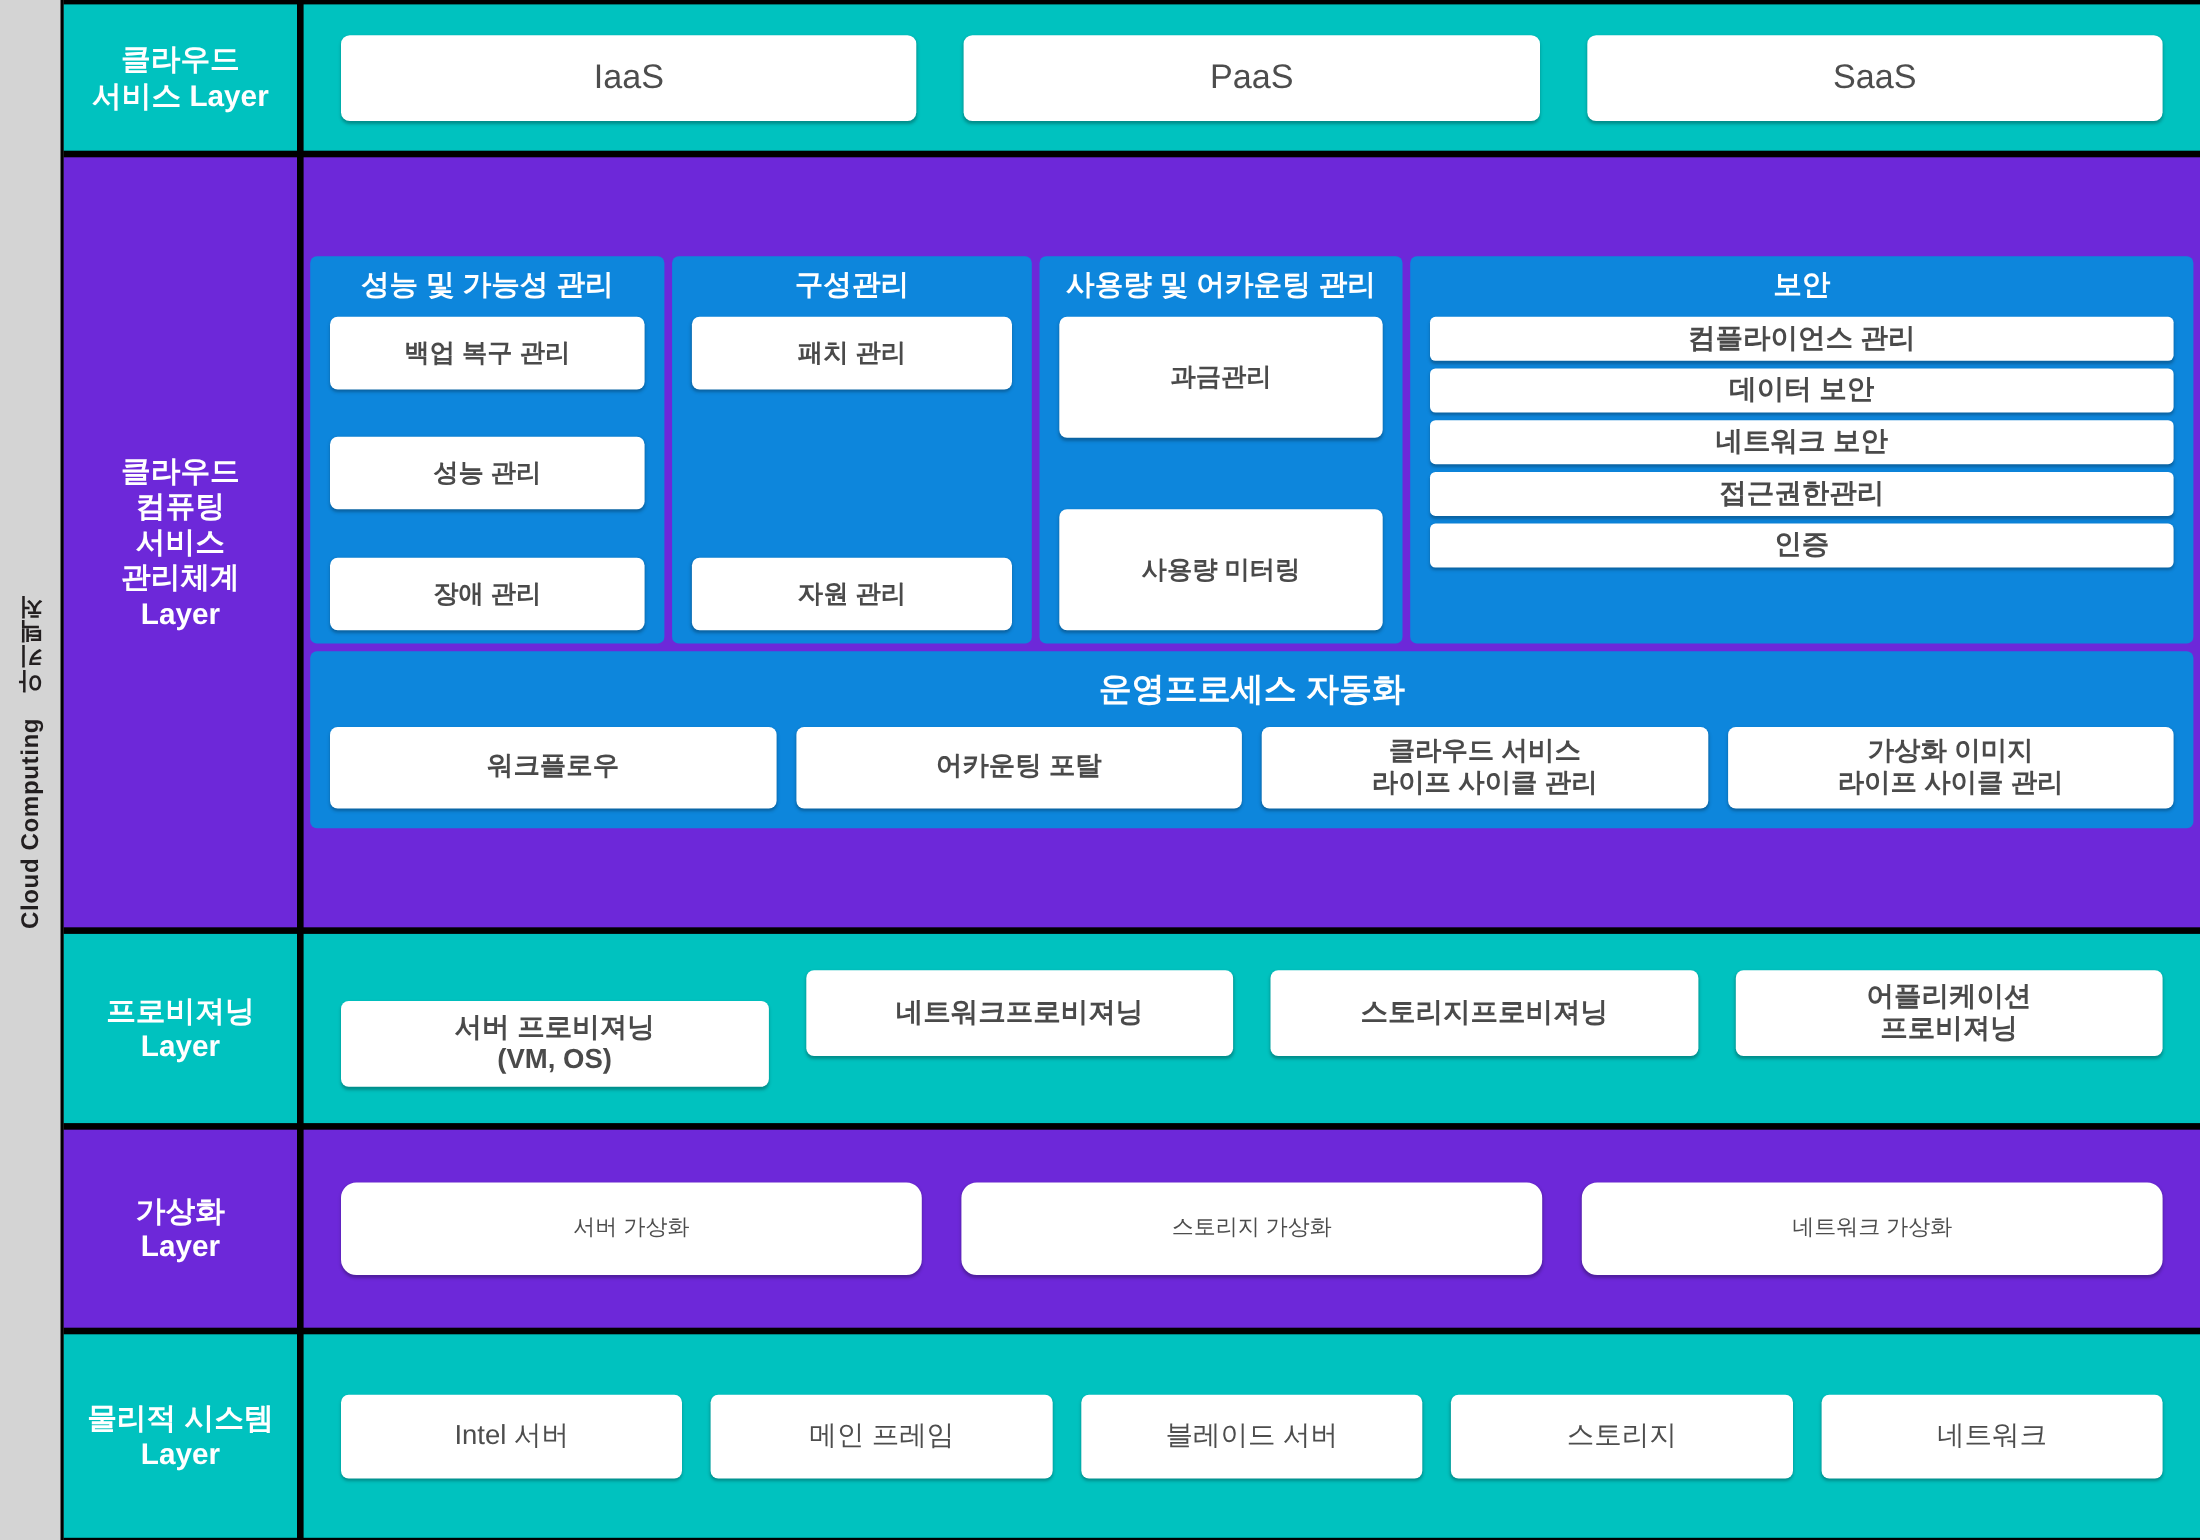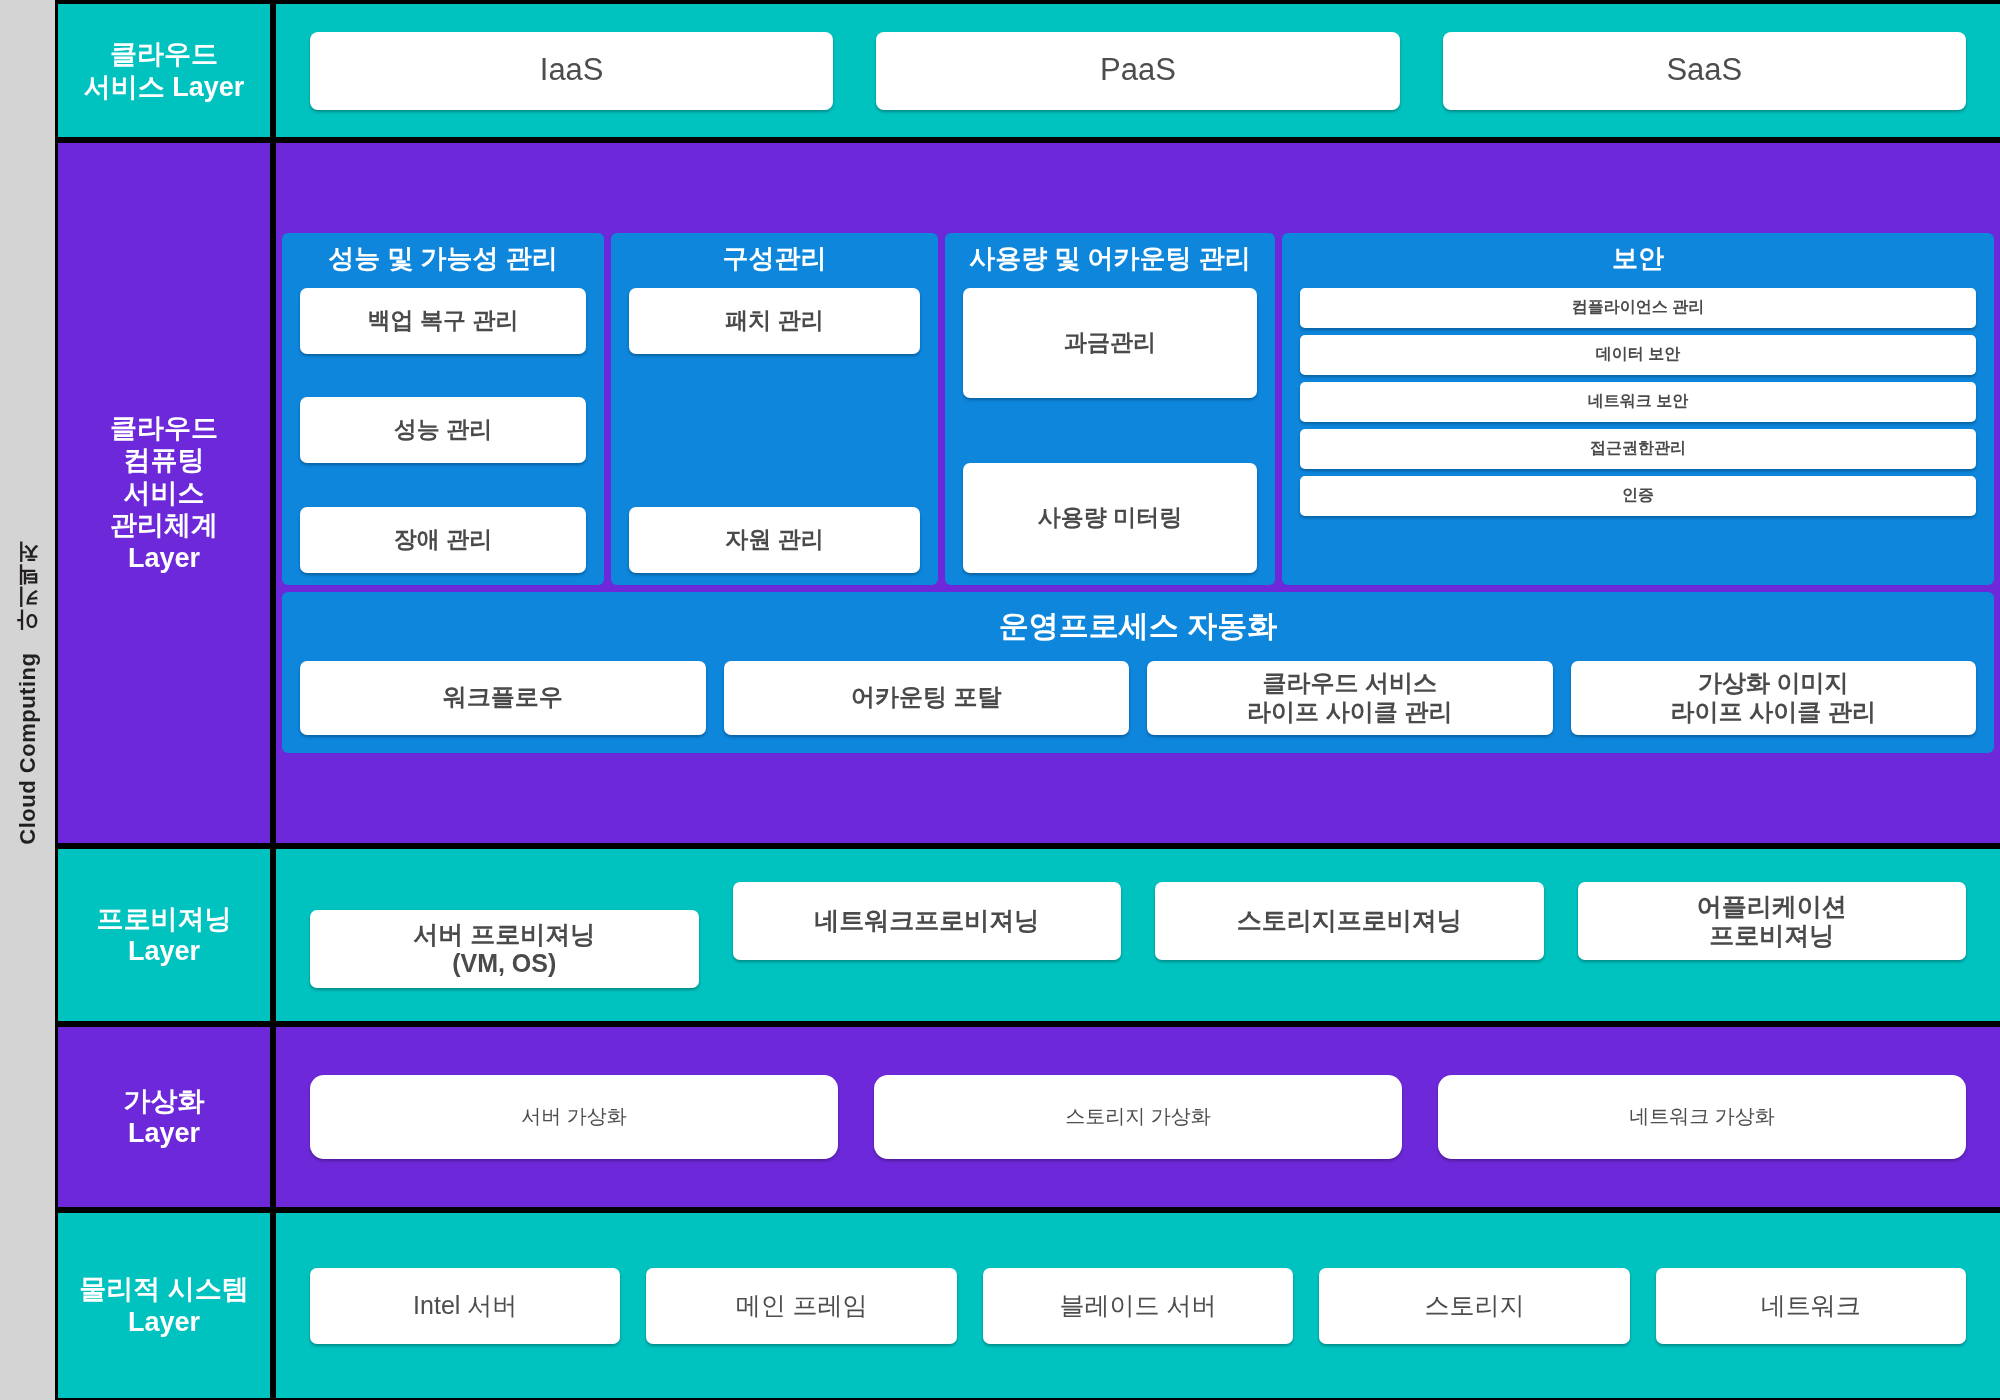--- a/index.html
+++ b/index.html
@@ -138,21 +138,21 @@
     flex: 1 1 auto;
     display: flex;
     flex-direction: column;
     justify-content: space-between;
   }
   .col-items.tight { justify-content: flex-start; gap: 7px; }
   .col-items .chip { font-size: 23px; }
   .mgmt-col.c1 .chip,
   .mgmt-col.c2 .chip { height: 66px; }
   .mgmt-col.c3 .chip { height: 110px; }
-  .mgmt-col.c4 .chip { height: 40px; font-size: 16px; border-radius: 5px; }
+  .mgmt-col.c4 .chip { height: 40px; font-size: 25px; border-radius: 5px; }
 
   
   .automation {
     flex: 1 1 auto;
     background: #0d86dc;
     border-radius: 6px;
     display: flex;
     flex-direction: column;
     align-items: center;
     padding: 14px 18px 18px 18px;

